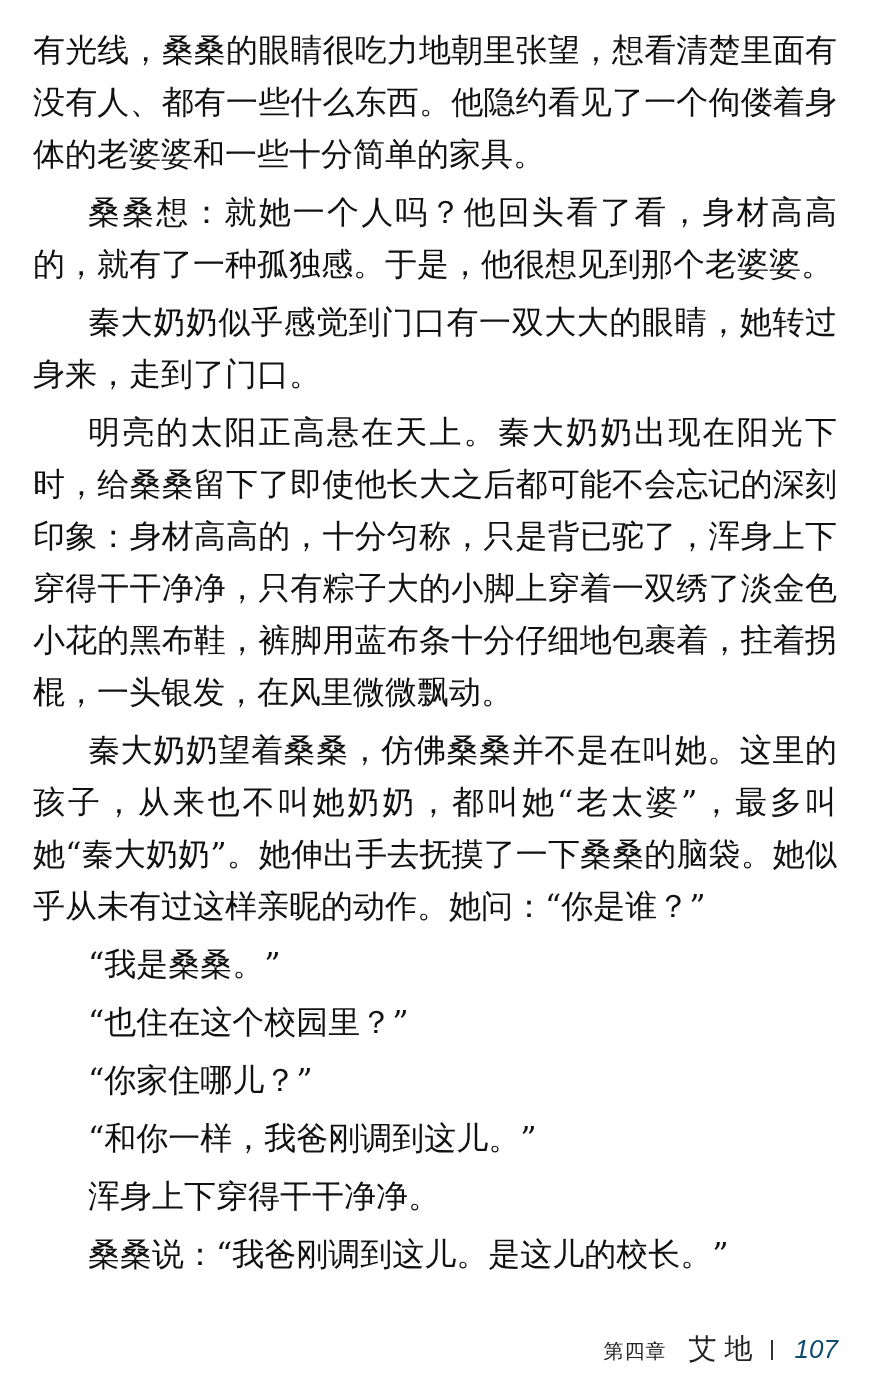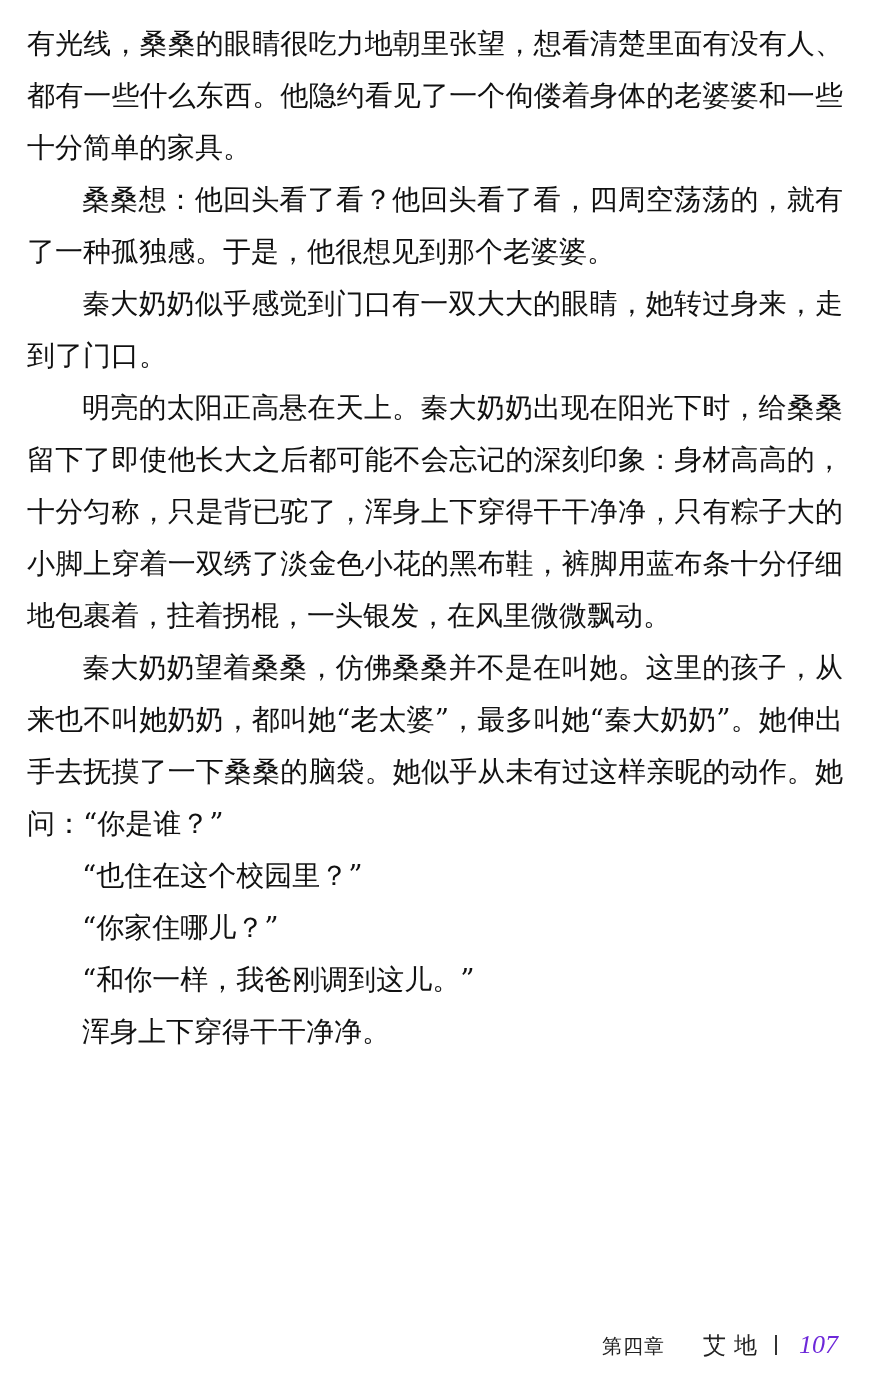--- a/index.html
+++ b/index.html
@@ -15,78 +15,80 @@
       font-family: "DejaVu Serif", "Liberation Serif", serif;
       color: #111111;
     }
     .page-body {
       position: absolute;
       left: 27px;
       top: 18px;
       width: 816px;
     }
     .para {
-      font-size: 28px;
+      font-size: 32px;
       line-height: 52px;
-      margin: 0;
+      margin: 6px;
       text-align: justify;
       text-align-last: left;
       letter-spacing: 0px;
       word-break: break-all;
     }
     .indent {
       text-indent: 55px;
     }
     .footer {
       position: absolute;
       right: 34px;
       top: 1330px;
       display: flex;
       align-items: baseline;
       color: #222;
     }
     .chapter {
       font-size: 20px;
       letter-spacing: 1px;
-      margin-right: 38px;
+      margin-right: 22px;
     }
     .title-text {
-      font-size: 23px;
+      font-size: 28px;
       letter-spacing: 8px;
       margin-right: 10px;
     }
     .divider {
       display: inline-block;
       width: 2px;
       height: 20px;
       background: #333;
       margin-right: 22px;
       position: relative;
       top: 2px;
     }
     .page-num {
-      font-family: Liberation Serif, serif;
+      font-family: Liberation Sans, sans-serif;
       font-style: italic;
       font-size: 26px;
-      color: #6d28d9;
+      color: #0c4a6e;
     }
   </style>
 </head>
 <body>
 
 <div class="page-body">
   <p class="para">有光线，桑桑的眼睛很吃力地朝里张望，想看清楚里面有没有人、都有一些什么东西。他隐约看见了一个佝偻着身体的老婆婆和一些十分简单的家具。</p>
-  <p class="para indent">桑桑想：他回头看了看？他回头看了看，四周空荡荡的，就有了一种孤独感。于是，他很想见到那个老婆婆。</p>
+  <p class="para indent">桑桑想：就她一个人吗？他回头看了看，身材高高的，就有了一种孤独感。于是，他很想见到那个老婆婆。</p>
   <p class="para indent">秦大奶奶似乎感觉到门口有一双大大的眼睛，她转过身来，走到了门口。</p>
   <p class="para indent">明亮的太阳正高悬在天上。秦大奶奶出现在阳光下时，给桑桑留下了即使他长大之后都可能不会忘记的深刻印象：身材高高的，十分匀称，只是背已驼了，浑身上下穿得干干净净，只有粽子大的小脚上穿着一双绣了淡金色小花的黑布鞋，裤脚用蓝布条十分仔细地包裹着，拄着拐棍，一头银发，在风里微微飘动。</p>
   <p class="para indent">秦大奶奶望着桑桑，仿佛桑桑并不是在叫她。这里的孩子，从来也不叫她奶奶，都叫她“老太婆”，最多叫她“秦大奶奶”。她伸出手去抚摸了一下桑桑的脑袋。她似乎从未有过这样亲昵的动作。她问：“你是谁？”</p>
+  <p class="para indent">“我是桑桑。”</p>
   <p class="para indent">“也住在这个校园里？”</p>
   <p class="para indent">“你家住哪儿？”</p>
   <p class="para indent">“和你一样，我爸刚调到这儿。”</p>
   <p class="para indent">浑身上下穿得干干净净。</p>
+  <p class="para indent">桑桑说：“我爸刚调到这儿。是这儿的校长。”</p>
 </div>
 
 <div class="footer">
   <span class="chapter">第四章</span>
   <span class="title-text">艾地</span>
   <span class="divider"></span>
   <span class="page-num">107</span>
 </div>
 
 </body></html>

